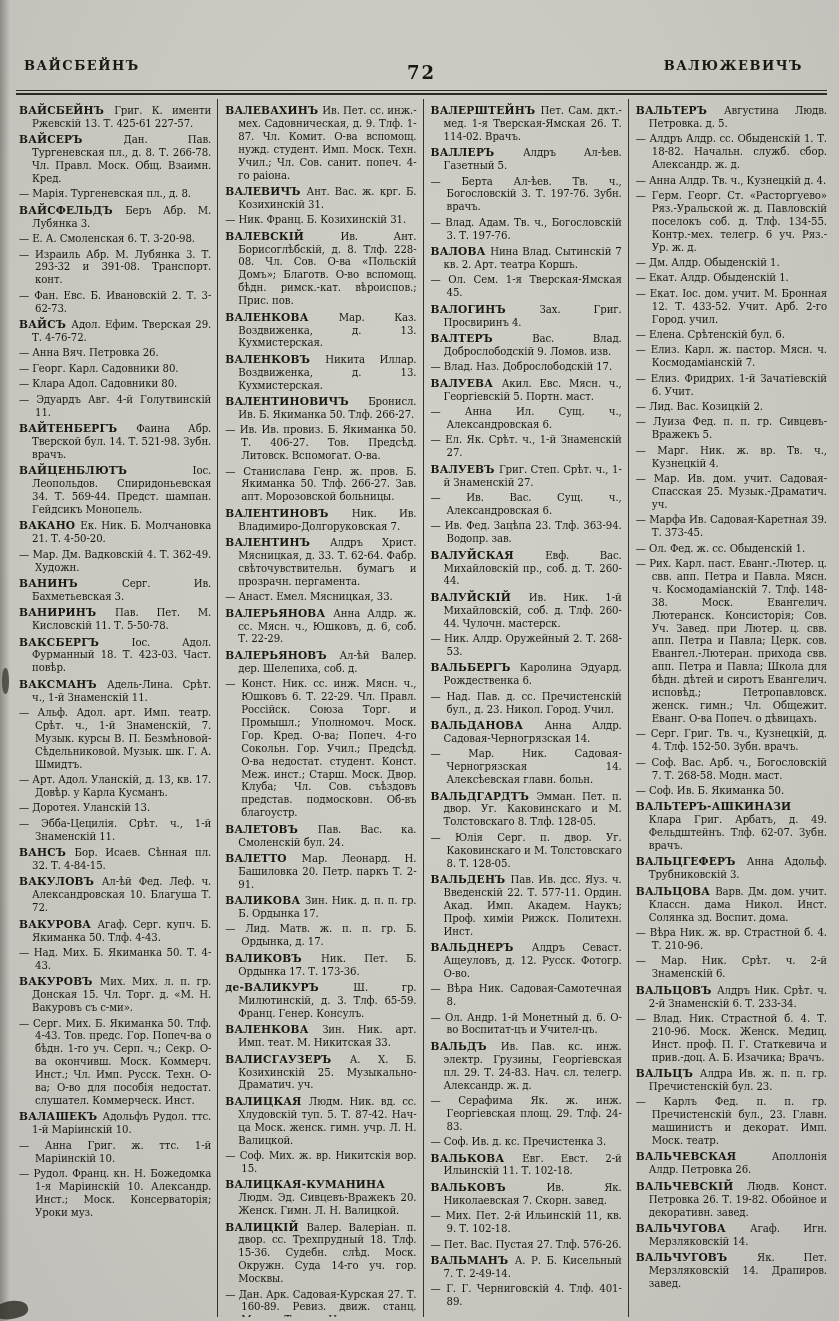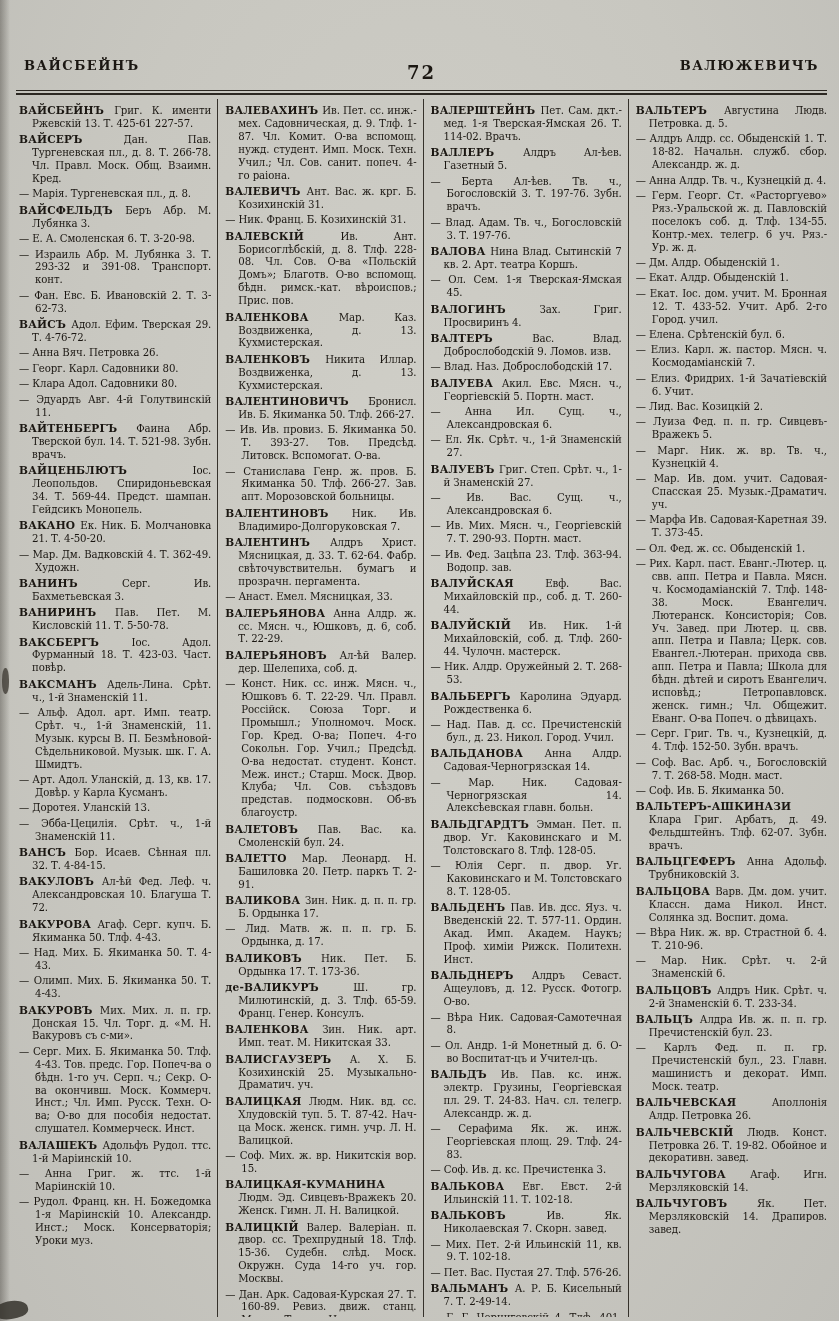--- a/index.html
+++ b/index.html
@@ -29,21 +29,21 @@
   .speck {
     position: absolute; left: 2px; top: 668px; width: 7px; height: 26px;
     background: #413d36; border-radius: 45%; opacity: .8;
   }
   .header { position: absolute; top: 46px; left: 24px; right: 20px; height: 38px; }
   .hword {
     position: absolute; top: 12px;
     font-weight: bold; font-size: 13px; letter-spacing: 1.5px;
   }
   .hword.left { left: 0; }
-  .hword.right { right: 0; }
+  .hword.right { right: 16px; }
   .pagenum {
     position: absolute; top: 16px; left: 50%; transform: translateX(-50%);
     font-weight: bold; font-size: 18px; letter-spacing: 2px;
   }
   .hrule {
     position: absolute; top: 90px; left: 16px; right: 12px; height: 2px;
     border-top: 1px solid #2c2822; border-bottom: 2px solid #2c2822;
   }
   .columns {
     position: absolute; top: 99px; left: 12px; right: 6px; bottom: 4px;
@@ -96,44 +96,43 @@
         <p class="e sub">— Клара Адол. Садовники 80.</p>
         <p class="e sub">— Эдуардъ Авг. 4-й Голутвинскій 11.</p>
         <p class="e"><b>ВАЙТЕНБЕРГЪ </b>Фаина Абр. Тверской бул. 14. Т. 521-98. Зубн. врачъ.</p>
         <p class="e"><b>ВАЙЦЕНБЛЮТЪ </b>Іос. Леопольдов. Спиридоньевская 34. Т. 569-44. Предст. шампан. Гейдсикъ Монопель.</p>
         <p class="e"><b>ВАКАНО </b>Ек. Ник. Б. Молчановка 21. Т. 4-50-20.</p>
         <p class="e sub">— Мар. Дм. Вадковскій 4. Т. 362-49. Художн.</p>
         <p class="e"><b>ВАНИНЪ </b>Серг. Ив. Бахметьевская 3.</p>
         <p class="e"><b>ВАНИРИНЪ </b>Пав. Пет. М. Кисловскій 11. Т. 5-50-78.</p>
         <p class="e"><b>ВАКСБЕРГЪ </b>Іос. Адол. Фурманный 18. Т. 423-03. Част. повѣр.</p>
         <p class="e"><b>ВАКСМАНЪ </b>Адель-Лина. Срѣт. ч., 1-й Знаменскій 11.</p>
-        <p class="e sub">— Альф. Адол. арт. Имп. театр. Срѣт. ч., 1-й Знаменскій, 11. Музык. курсы В. П. Безмѣновой-Сѣдельниковой. Музык. шк. Г. А. Шмидтъ.</p>
+        <p class="e sub">— Альф. Адол. арт. Имп. театр. Срѣт. ч., 1-й Знаменскій, 7. Музык. курсы В. П. Безмѣновой-Сѣдельниковой. Музык. шк. Г. А. Шмидтъ.</p>
         <p class="e sub">— Арт. Адол. Уланскій, д. 13, кв. 17. Довѣр. у Карла Кусманъ.</p>
         <p class="e sub">— Доротея. Уланскій 13.</p>
         <p class="e sub">— Эбба-Цецилія. Срѣт. ч., 1-й Знаменскій 11.</p>
         <p class="e"><b>ВАНСЪ </b>Бор. Исаев. Сѣнная пл. 32. Т. 4-84-15.</p>
         <p class="e"><b>ВАКУЛОВЪ </b>Ал-ѣй Фед. Леф. ч. Александровская 10. Благуша Т. 72.</p>
         <p class="e"><b>ВАКУРОВА </b>Агаф. Серг. купч. Б. Якиманка 50. Тлф. 4-43.</p>
         <p class="e sub">— Над. Мих. Б. Якиманка 50. Т. 4-43.</p>
-        <p class="e sub">— Олимп. Мих. Б. Якиманка 50. Т. 4-43.</p>
         <p class="e"><b>ВАКУРОВЪ </b>Мих. Мих. л. п. гр. Донская 15. Чл. Торг. д. «М. Н. Вакуровъ съ с-ми».</p>
         <p class="e sub">— Серг. Мих. Б. Якиманка 50. Тлф. 4-43. Тов. предс. Гор. Попеч-ва о бѣдн. 1-го уч. Серп. ч.; Секр. О-ва окончивш. Моск. Коммерч. Инст.; Чл. Имп. Русск. Техн. О-ва; О-во для пособія недостат. слушател. Коммерческ. Инст.</p>
         <p class="e"><b>ВАЛАШЕКЪ </b>Адольфъ Рудол. ттс. 1-й Маріинскій 10.</p>
         <p class="e sub">— Анна Григ. ж. ттс. 1-й Маріинскій 10.</p>
         <p class="e sub">— Рудол. Франц. кн. Н. Божедомка 1-я Маріинскій 10. Александр. Инст.; Моск. Консерваторія; Уроки муз.</p>
       </div>
     <div class="col">
         <p class="e"><b>ВАЛЕВАХИНЪ </b>Ив. Пет. сс. инж.-мех. Садовническая, д. 9. Тлф. 1-87. Чл. Комит. О-ва вспомощ. нужд. студент. Имп. Моск. Техн. Учил.; Чл. Сов. санит. попеч. 4-го раіона.</p>
         <p class="e"><b>ВАЛЕВИЧЪ </b>Ант. Вас. ж. крг. Б. Козихинскій 31.</p>
         <p class="e sub">— Ник. Франц. Б. Козихинскій 31.</p>
         <p class="e"><b>ВАЛЕВСКІЙ </b>Ив. Ант. Борисоглѣбскій, д. 8. Тлф. 228-08. Чл. Сов. О-ва «Польскій Домъ»; Благотв. О-во вспомощ. бѣдн. римск.-кат. вѣроиспов.; Прис. пов.</p>
         <p class="e"><b>ВАЛЕНКОВА </b>Мар. Каз. Воздвиженка, д. 13. Кухмистерская.</p>
         <p class="e"><b>ВАЛЕНКОВЪ </b>Никита Иллар. Воздвиженка, д. 13. Кухмистерская.</p>
         <p class="e"><b>ВАЛЕНТИНОВИЧЪ </b>Бронисл. Ив. Б. Якиманка 50. Тлф. 266-27.</p>
-        <p class="e sub">— Ив. Ив. провиз. Б. Якиманка 50. Т. 393-27. Тов. Предсѣд. Литовск. Вспомогат. О-ва.</p>
+        <p class="e sub">— Ив. Ив. провиз. Б. Якиманка 50. Т. 406-27. Тов. Предсѣд. Литовск. Вспомогат. О-ва.</p>
         <p class="e sub">— Станислава Генр. ж. пров. Б. Якиманка 50. Тлф. 266-27. Зав. апт. Морозовской больницы.</p>
         <p class="e"><b>ВАЛЕНТИНОВЪ </b>Ник. Ив. Владимиро-Долгоруковская 7.</p>
         <p class="e"><b>ВАЛЕНТИНЪ </b>Алдръ Христ. Мясницкая, д. 33. Т. 62-64. Фабр. свѣточувствительн. бумагъ и прозрачн. пергамента.</p>
         <p class="e sub">— Анаст. Емел. Мясницкая, 33.</p>
         <p class="e"><b>ВАЛЕРЬЯНОВА </b>Анна Алдр. ж. сс. Мясн. ч., Юшковъ, д. 6, соб. Т. 22-29.</p>
         <p class="e"><b>ВАЛЕРЬЯНОВЪ </b>Ал-ѣй Валер. дер. Шелепиха, соб. д.</p>
         <p class="e sub">— Конст. Ник. сс. инж. Мясн. ч., Юшковъ 6. Т. 22-29. Чл. Правл. Россійск. Союза Торг. и Промышл.; Уполномоч. Моск. Гор. Кред. О-ва; Попеч. 4-го Сокольн. Гор. Учил.; Предсѣд. О-ва недостат. студент. Конст. Меж. инст.; Старш. Моск. Двор. Клуба; Чл. Сов. съѣздовъ представ. подмосковн. Об-въ благоустр.</p>
         <p class="e"><b>ВАЛЕТОВЪ </b>Пав. Вас. ка. Смоленскій бул. 24.</p>
         <p class="e"><b>ВАЛЕТТО </b>Мар. Леонард. Н. Башиловка 20. Петр. паркъ Т. 2-91.</p>
         <p class="e"><b>ВАЛИКОВА </b>Зин. Ник. д. п. п. гр. Б. Ордынка 17.</p>
@@ -156,21 +155,20 @@
         <p class="e"><b>ВАЛОВА </b>Нина Влад. Сытинскій 7 кв. 2. Арт. театра Коршъ.</p>
         <p class="e sub">— Ол. Сем. 1-я Тверская-Ямская 45.</p>
         <p class="e"><b>ВАЛОГИНЪ </b>Зах. Григ. Просвиринъ 4.</p>
         <p class="e"><b>ВАЛТЕРЪ </b>Вас. Влад. Доброслободскій 9. Ломов. изв.</p>
         <p class="e sub">— Влад. Наз. Доброслободскій 17.</p>
         <p class="e"><b>ВАЛУЕВА </b>Акил. Евс. Мясн. ч., Георгіевскій 5. Портн. маст.</p>
         <p class="e sub">— Анна Ил. Сущ. ч., Александровская 6.</p>
         <p class="e sub">— Ел. Як. Срѣт. ч., 1-й Знаменскій 27.</p>
         <p class="e"><b>ВАЛУЕВЪ </b>Григ. Степ. Срѣт. ч., 1-й Знаменскій 27.</p>
         <p class="e sub">— Ив. Вас. Сущ. ч., Александровская 6.</p>
-        <p class="e sub">— Ив. Мих. Мясн. ч., Георгіевскій 7. Т. 290-93. Портн. маст.</p>
         <p class="e sub">— Ив. Фед. Зацѣпа 23. Тлф. 363-94. Водопр. зав.</p>
         <p class="e"><b>ВАЛУЙСКАЯ </b>Евф. Вас. Михайловскій пр., соб. д. Т. 260-44.</p>
         <p class="e"><b>ВАЛУЙСКІЙ </b>Ив. Ник. 1-й Михайловскій, соб. д. Тлф. 260-44. Чулочн. мастерск.</p>
         <p class="e sub">— Ник. Алдр. Оружейный 2. Т. 268-53.</p>
         <p class="e"><b>ВАЛЬБЕРГЪ </b>Каролина Эдуард. Рождественка 6.</p>
         <p class="e sub">— Над. Пав. д. сс. Пречистенскій бул., д. 23. Никол. Город. Учил.</p>
         <p class="e"><b>ВАЛЬДАНОВА </b>Анна Алдр. Садовая-Черногрязская 14.</p>
         <p class="e sub">— Мар. Ник. Садовая-Черногрязская 14. Алексѣевская главн. больн.</p>
         <p class="e"><b>ВАЛЬДГАРДТЪ </b>Эмман. Пет. п. двор. Уг. Каковинскаго и М. Толстовскаго 8. Тлф. 128-05.</p>
         <p class="e sub">— Юлія Серг. п. двор. Уг. Каковинскаго и М. Толстовскаго 8. Т. 128-05.</p>
@@ -208,20 +206,21 @@
         <p class="e sub">— Рих. Карл. паст. Еванг.-Лютер. ц. свв. апп. Петра и Павла. Мясн. ч. Космодаміанскій 7. Тлф. 148-38. Моск. Евангелич. Лютеранск. Консисторія; Сов. Уч. Завед. при Лютер. ц. свв. апп. Петра и Павла; Церк. сов. Евангел.-Лютеран. прихода свв. апп. Петра и Павла; Школа для бѣдн. дѣтей и сиротъ Евангелич. исповѣд.; Петропавловск. женск. гимн.; Чл. Общежит. Еванг. О-ва Попеч. о дѣвицахъ.</p>
         <p class="e sub">— Серг. Григ. Тв. ч., Кузнецкій, д. 4. Тлф. 152-50. Зубн. врачъ.</p>
         <p class="e sub">— Соф. Вас. Арб. ч., Богословскій 7. Т. 268-58. Модн. маст.</p>
         <p class="e sub">— Соф. Ив. Б. Якиманка 50.</p>
         <p class="e"><b>ВАЛЬТЕРЪ-АШКИНАЗИ </b>Клара Григ. Арбатъ, д. 49. Фельдштейнъ. Тлф. 62-07. Зубн. врачъ.</p>
         <p class="e"><b>ВАЛЬЦГЕФЕРЪ </b>Анна Адольф. Трубниковскій 3.</p>
         <p class="e"><b>ВАЛЬЦОВА </b>Варв. Дм. дом. учит. Классн. дама Никол. Инст. Солянка зд. Воспит. дома.</p>
         <p class="e sub">— Вѣра Ник. ж. вр. Страстной б. 4. Т. 210-96.</p>
         <p class="e sub">— Мар. Ник. Срѣт. ч. 2-й Знаменскій 6.</p>
         <p class="e"><b>ВАЛЬЦОВЪ </b>Алдръ Ник. Срѣт. ч. 2-й Знаменскій 6. Т. 233-34.</p>
+        <p class="e sub">— Влад. Ник. Страстной б. 4. Т. 210-96. Моск. Женск. Медиц. Инст. проф. П. Г. Статкевича и прив.-доц. А. Б. Изачика; Врачъ.</p>
         <p class="e"><b>ВАЛЬЦЪ </b>Алдра Ив. ж. п. п. гр. Пречистенскій бул. 23.</p>
         <p class="e sub">— Карлъ Фед. п. п. гр. Пречистенскій бул., 23. Главн. машинистъ и декорат. Имп. Моск. театр.</p>
         <p class="e"><b>ВАЛЬЧЕВСКАЯ </b>Аполлонія Алдр. Петровка 26.</p>
         <p class="e"><b>ВАЛЬЧЕВСКІЙ </b>Людв. Конст. Петровка 26. Т. 19-82. Обойное и декоративн. завед.</p>
         <p class="e"><b>ВАЛЬЧУГОВА </b>Агаф. Игн. Мерзляковскій 14.</p>
         <p class="e"><b>ВАЛЬЧУГОВЪ </b>Як. Пет. Мерзляковскій 14. Драпиров. завед.</p>
       </div>
   </div>
 </div>
 

